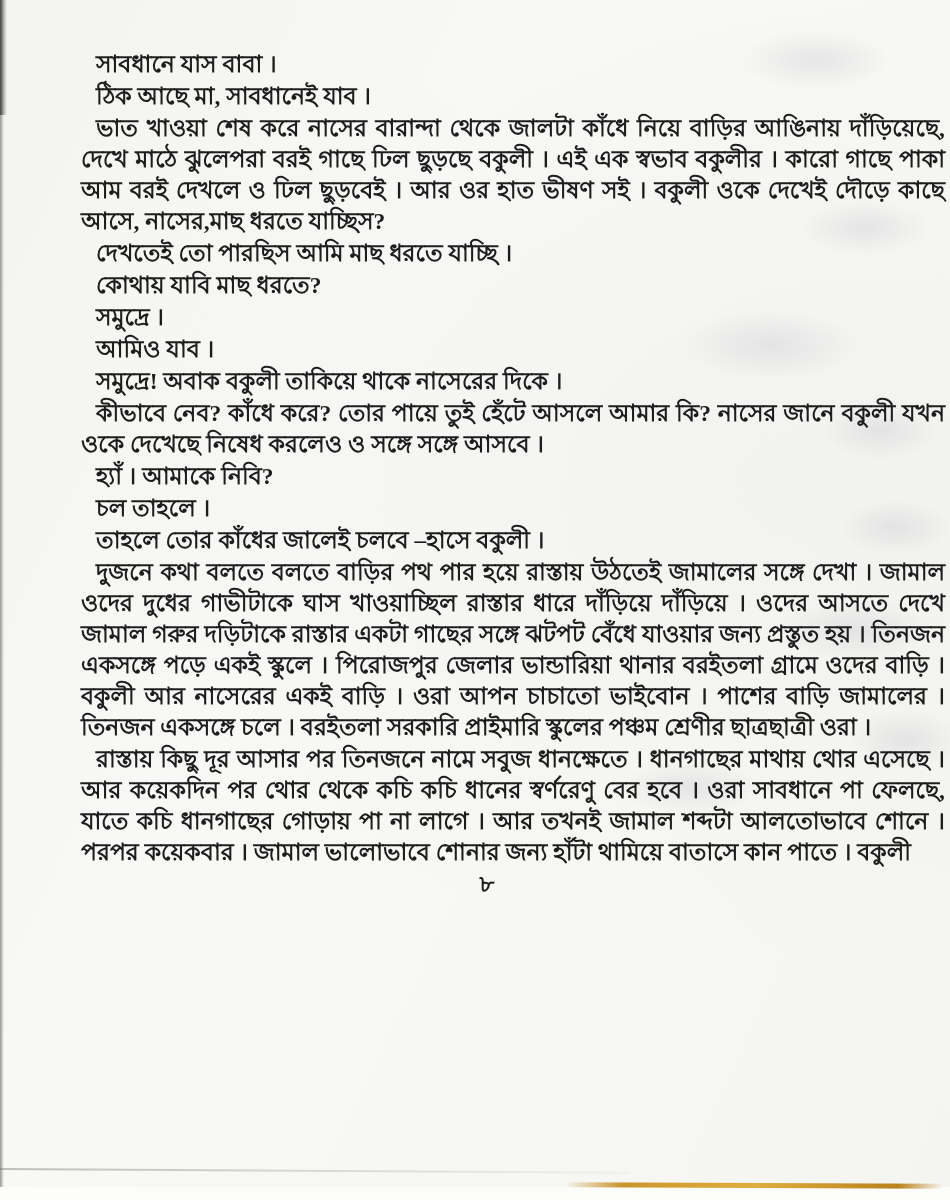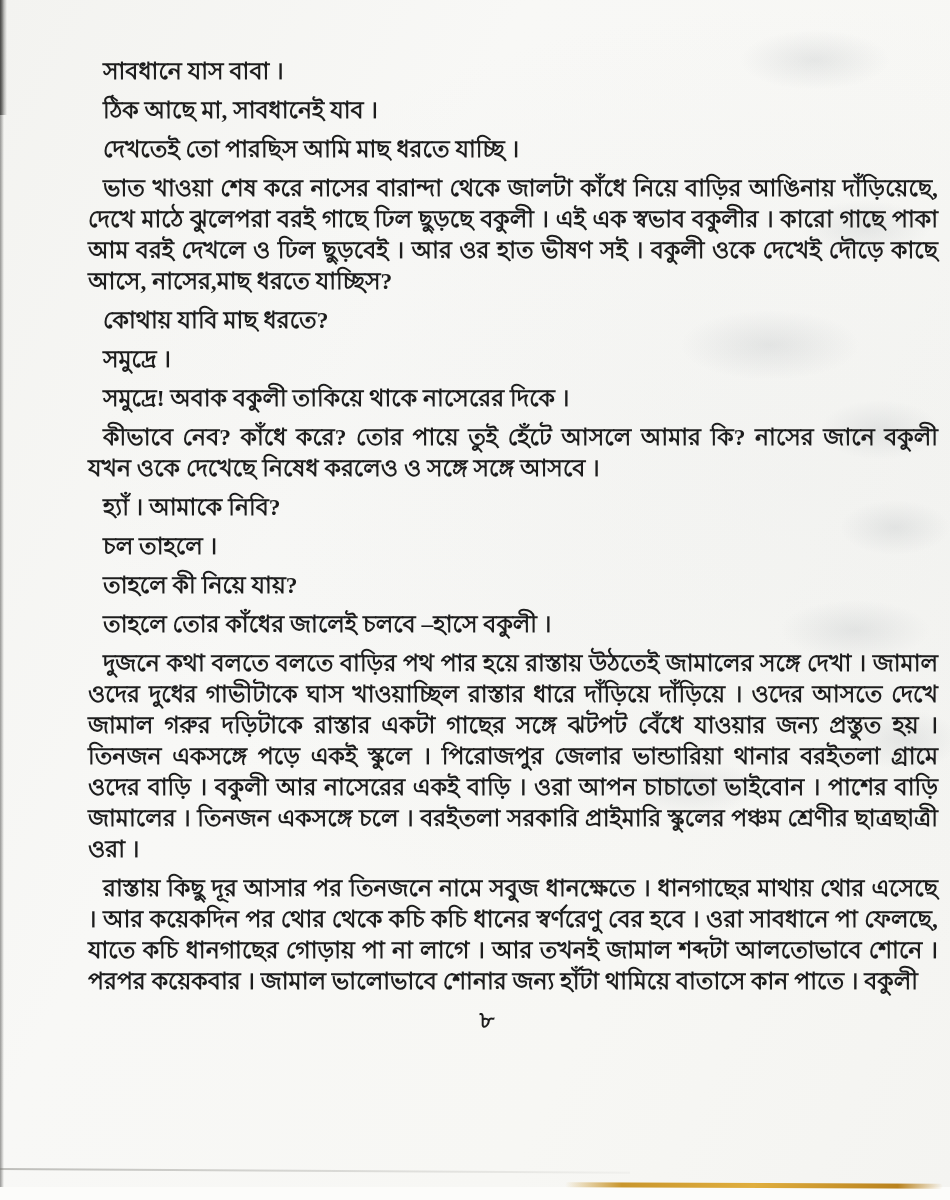--- a/index.html
+++ b/index.html
@@ -65,21 +65,21 @@
     position: absolute;
     left: 80px; top: 48px;
     width: 866px;
     color: #1d1d1d;
     font-size: 23.5px;
     line-height: 31px;
     font-weight: 600;
     text-align: justify;
   }
   .text-block p {
-    margin: 8px;
+    margin: 1px;
     text-indent: 15px;
   }
   .page-number {
     position: relative;
     margin-top: 3px;
     text-align: center;
     text-indent: 0 !important;
     transform: translateX(-26px);
     font-size: 23px;
   }
@@ -98,29 +98,29 @@
   <div class="smudge" style="left:820px; top:400px; width:120px; height:60px;"></div>
   <div class="smudge" style="left:840px; top:500px; width:110px; height:55px;"></div>
   <div class="smudge" style="left:780px; top:600px; width:150px; height:60px;"></div>
   <div class="smudge" style="left:850px; top:710px; width:110px; height:60px;"></div>
   <div class="smudge" style="left:620px; top:760px; width:140px; height:55px;"></div>
 
   <div class="text-block" id="text-block">
 
   <p>সাবধানে যাস বাবা ।</p>
       <p>ঠিক আছে মা, সাবধানেই যাব ।</p>
+      <p>ভাত খাওয়া শেষ করে নাসের বারান্দা থেকে জালটা কাঁধে নিয়ে বাড়ির আঙিনায় দাঁড়িয়েছে, দেখে মাঠে ঝুলেপরা বরই গাছে ঢিল ছুড়ছে বকুলী । এই এক স্বভাব বকুলীর । কারো গাছে পাকা আম বরই দেখলে ও ঢিল ছুড়বেই । আর ওর হাত ভীষণ সই । বকুলী ওকে দেখেই দৌড়ে কাছে আসে, নাসের,মাছ ধরতে যাচ্ছিস?</p>
       <p>দেখতেই তো পারছিস আমি মাছ ধরতে যাচ্ছি ।</p>
-      <p>ভাত খাওয়া শেষ করে নাসের বারান্দা থেকে জালটা কাঁধে নিয়ে বাড়ির আঙিনায় দাঁড়িয়েছে, দেখে মাঠে ঝুলেপরা বরই গাছে ঢিল ছুড়ছে বকুলী । এই এক স্বভাব বকুলীর । কারো গাছে পাকা আম বরই দেখলে ও ঢিল ছুড়বেই । আর ওর হাত ভীষণ সই । বকুলী ওকে দেখেই দৌড়ে কাছে আসে, নাসের,মাছ ধরতে যাচ্ছিস?</p>
       <p>কোথায় যাবি মাছ ধরতে?</p>
       <p>সমুদ্রে ।</p>
+      <p>আমিও যাব ।</p>
       <p>সমুদ্রে! অবাক বকুলী তাকিয়ে থাকে নাসেরের দিকে ।</p>
       <p>কীভাবে নেব? কাঁধে করে? তোর পায়ে তুই হেঁটে আসলে আমার কি? নাসের জানে বকুলী যখন ওকে দেখেছে নিষেধ করলেও ও সঙ্গে সঙ্গে আসবে ।</p>
       <p>হ্যাঁ । আমাকে নিবি?</p>
       <p>চল তাহলে ।</p>
-      <p>তাহলে কী নিয়ে যায়?</p>
       <p>তাহলে তোর কাঁধের জালেই চলবে –হাসে বকুলী ।</p>
       <p>দুজনে কথা বলতে বলতে বাড়ির পথ পার হয়ে রাস্তায় উঠতেই জামালের সঙ্গে দেখা । জামাল ওদের দুধের গাভীটাকে ঘাস খাওয়াচ্ছিল রাস্তার ধারে দাঁড়িয়ে দাঁড়িয়ে । ওদের আসতে দেখে জামাল গরুর দড়িটাকে রাস্তার একটা গাছের সঙ্গে ঝটপট বেঁধে যাওয়ার জন্য প্রস্তুত হয় । তিনজন একসঙ্গে পড়ে একই স্কুলে । পিরোজপুর জেলার ভান্ডারিয়া থানার বরইতলা গ্রামে ওদের বাড়ি । বকুলী আর নাসেরের একই বাড়ি । ওরা আপন চাচাতো ভাইবোন । পাশের বাড়ি জামালের । তিনজন একসঙ্গে চলে । বরইতলা সরকারি প্রাইমারি স্কুলের পঞ্চম শ্রেণীর ছাত্রছাত্রী ওরা ।</p>
       <p>রাস্তায় কিছু দূর আসার পর তিনজনে নামে সবুজ ধানক্ষেতে । ধানগাছের মাথায় থোর এসেছে । আর কয়েকদিন পর থোর থেকে কচি কচি ধানের স্বর্ণরেণু বের হবে । ওরা সাবধানে পা ফেলছে, যাতে কচি ধানগাছের গোড়ায় পা না লাগে । আর তখনই জামাল শব্দটা আলতোভাবে শোনে । পরপর কয়েকবার । জামাল ভালোভাবে শোনার জন্য হাঁটা থামিয়ে বাতাসে কান পাতে । বকুলী</p>
       <p class="page-number">৮</p>
     </div>
 
   <div class="crease-line"></div>
   <div class="bottom-strip"></div>
   <div class="gold-edge"></div>
 </div>

